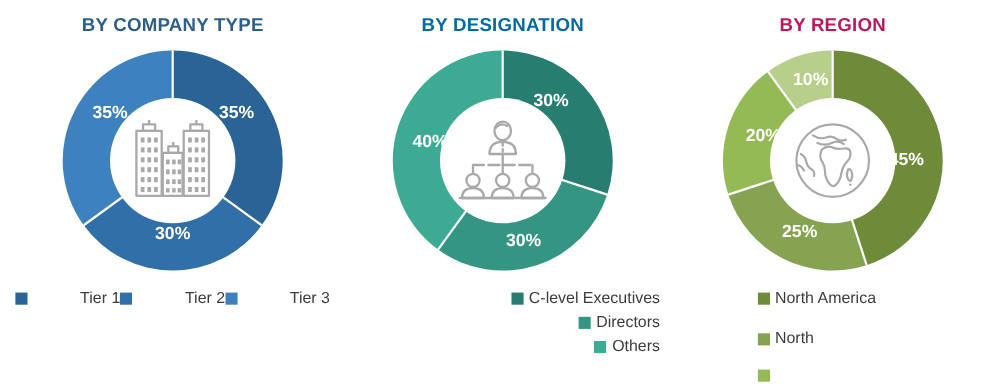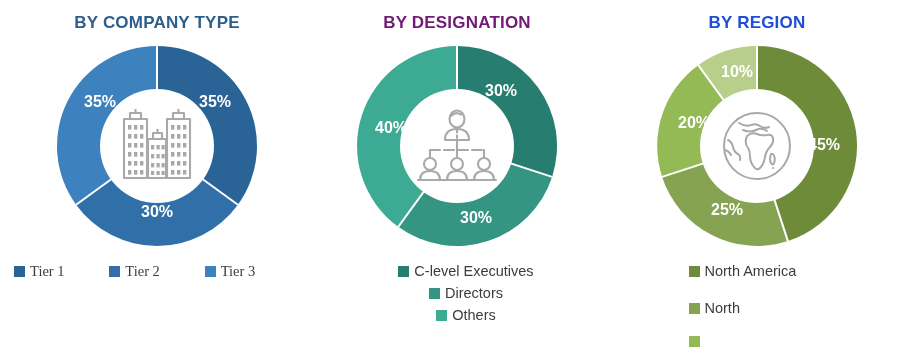--- a/index.html
+++ b/index.html
@@ -69,26 +69,25 @@
   }
   .legend {
     margin-top: 10px;
     width: 286px;
     display: flex;
     flex-wrap: wrap;
     justify-content: center;
   }
   .legend.cols3 .legend-item {
     width: 33.33%;
-    justify-content: flex-start;
-    font-family: Liberation Serif, serif;
+    justify-content: space-between;
   }
   .legend.stacked {
     flex-direction: column;
-    align-items: center;
+    align-items: flex-end;
     padding-left: 18px;
     width: 268px;
   }
   .legend.stacked .legend-item {
     width: auto;
     margin-bottom: 2px;
   }
   .legend.cols2 .legend-item {
     width: 50%;
     justify-content: flex-start;
@@ -226,21 +225,21 @@
         <span class="legend-label">Tier 2</span>
       </div>
       <div class="legend-item">
         <span class="swatch" style="background:#3d81be;"></span>
         <span class="legend-label">Tier 3</span>
       </div>
     </div>
   </div>
 
   <div class="panel">
-    <div class="panel-title" style="color:#701a75;">BY DESIGNATION</div>
+    <div class="panel-title" style="color:#0369a1;">BY DESIGNATION</div>
 
     <div class="donut-wrap">
       <svg class="donut-svg" width="210" height="210" viewBox="0 0 210 210">
 
         <path fill="#267d70" d="M 105 105 L 105 5 A 100 100 0 0 1 200.11 135.90 Z"></path>
 
         <path fill="#349583" d="M 105 105 L 200.11 135.90 A 100 100 0 0 1 46.22 185.87 Z"></path>
 
         <path fill="#3dab94" d="M 105 105 L 46.22 185.87 A 100 100 0 0 1 105 5 Z"></path>
         <g stroke="#ffffff" stroke-width="2">
@@ -292,21 +291,21 @@
         <span class="legend-label">Directors</span>
       </div>
       <div class="legend-item">
         <span class="swatch" style="background:#3dab94;"></span>
         <span class="legend-label">Others</span>
       </div>
     </div>
   </div>
 
   <div class="panel">
-    <div class="panel-title" style="color:#1d4ed8;">BY REGION</div>
+    <div class="panel-title" style="color:#be185d;">BY REGION</div>
 
     <div class="donut-wrap">
       <svg class="donut-svg" width="210" height="210" viewBox="0 0 210 210">
 
         <path fill="#6e8b3a" d="M 105 105 L 105 5 A 100 100 0 0 1 135.90 200.11 Z"></path>
 
         <path fill="#85a351" d="M 105 105 L 135.90 200.11 A 100 100 0 0 1 10.11 135.90 Z"></path>
 
         <path fill="#93ba55" d="M 105 105 L 10.11 135.90 A 100 100 0 0 1 46.22 24.13 Z"></path>
 

